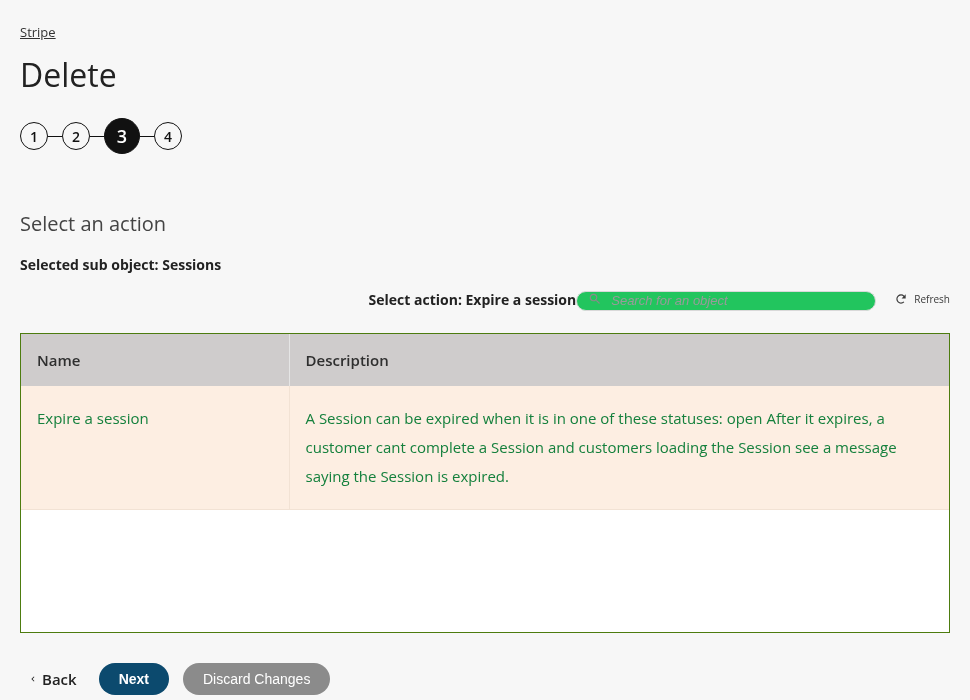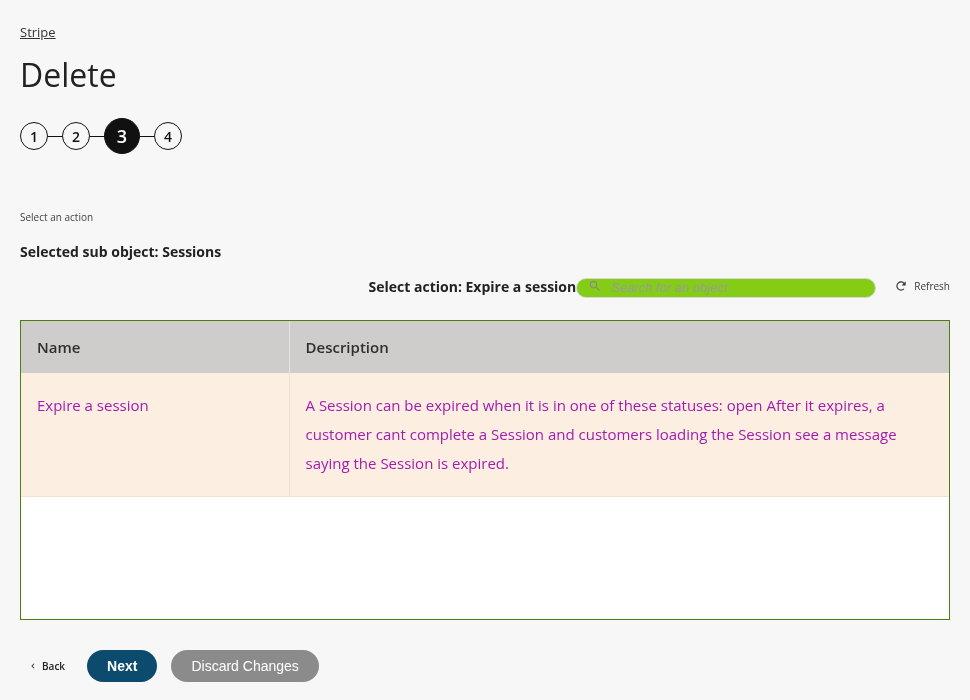--- a/index.html
+++ b/index.html
@@ -53,21 +53,21 @@
     color: #fff;
     font-size: 18px;
     border: 1px solid #111;
   }
   .step-line {
     width: 14px;
     height: 1px;
     background: #111;
   }
   .instruction {
-    font-size: 10px;
+    font-size: 20px;
     color: #444;
     margin-top: 56px;
   }
   .info-line {
     font-size: 14px;
     font-weight: 700;
     color: #222;
     margin-top: 18px;
   }
   .meta-row {
@@ -93,21 +93,21 @@
     transform: translateY(-50%);
     width: 14px;
     height: 14px;
     fill: #8a8a8a;
   }
   .search-input {
     width: 100%;
     height: 20px;
     border: 1px solid #d9d9d9;
     border-radius: 15px;
-    background: #84cc16;
+    background: #22c55e;
     padding: 0 12px 0 34px;
     font-size: 13px;
     font-style: italic;
     color: #555;
     outline: none;
   }
   .search-input::placeholder { color: #9a9a9a; font-style: italic; }
   .refresh {
     display: flex;
     align-items: center;
@@ -134,42 +134,42 @@
     color: #2f2f2f;
     font-weight: 600;
     font-size: 15px;
     text-align: left;
     padding: 16px;
     border-right: 1px solid #e5e5e5;
   }
   thead th:last-child { border-right: none; margin-left: 32px; }
   tbody td {
     background: #fdeee2;
-    color: #a21caf;
+    color: #15803d;
     font-size: 15px;
     padding: 18px 16px;
     line-height: 1.95;
     vertical-align: top;
     border-right: 1px solid #f2e2d4;
     border-bottom: 1px solid #f2e2d4;
   }
   tbody td:last-child { border-right: none; }
   .col-name { width: 268px; }
 
   .footer {
     display: flex;
     align-items: center;
     gap: 14px;
     margin-top: 30px;
   }
   .back {
     display: flex;
     align-items: center;
     gap: 4px;
-    font-size: 10px;
+    font-size: 15px;
     font-weight: 600;
     color: #222;
     cursor: pointer;
     padding: 6px 8px;
   }
   .back svg { width: 10px; height: 10px; fill: #222; }
   .btn {
     border: none;
     border-radius: 16px;
     padding: 8px 20px;

